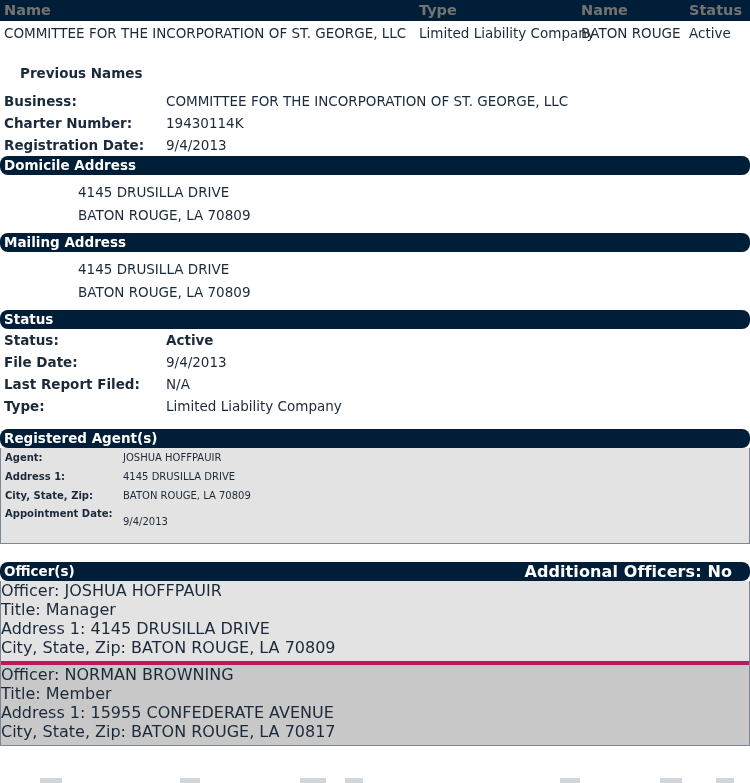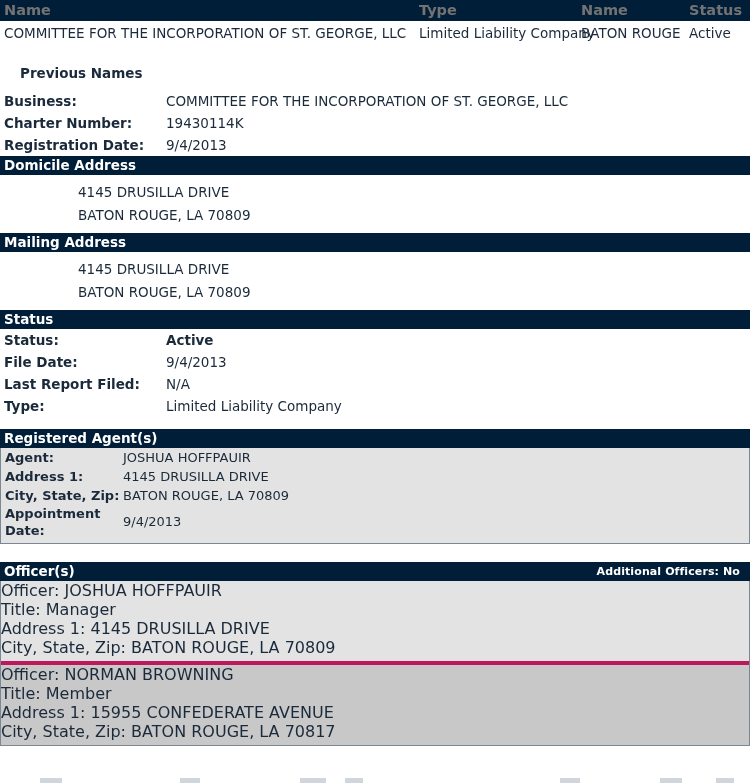--- a/index.html
+++ b/index.html
@@ -53,26 +53,27 @@
   .band {
     background: #011E38;
     color: #ffffff;
     font-weight: bold;
     font-size: 13.5px;
     height: 19px;
     line-height: 19px;
     padding: 0 6px 0 4px;
     position: relative;
     box-sizing: border-box;
+    border-radius: 8px;
   }
   .band .band-right {
     position: absolute;
-    right: 10px;
+    right: 18px;
     top: 0;
-    font-size: 11px;
+    font-size: 16px;
     font-weight: bold;
     letter-spacing: 0.1px;
   }
 
   
   .kv {
     position: relative;
     height: 22px;
     line-height: 22px;
     font-size: 13.5px;
@@ -114,21 +115,21 @@
     border-top: none;
     box-sizing: border-box;
   }
   .box-light  { background: #E3E3E3; }
   .box-dark   { background: #C8C8C8; }
 
   .box .kv2 {
     position: relative;
     height: 19px;
     line-height: 19px;
-    font-size: 13px;
+    font-size: 10px;
   }
   .box .kv2 .k {
     position: absolute;
     left: 4px;
     font-weight: bold;
   }
   .box .kv2 .v {
     position: absolute;
     left: 122px;
     font-weight: normal;

